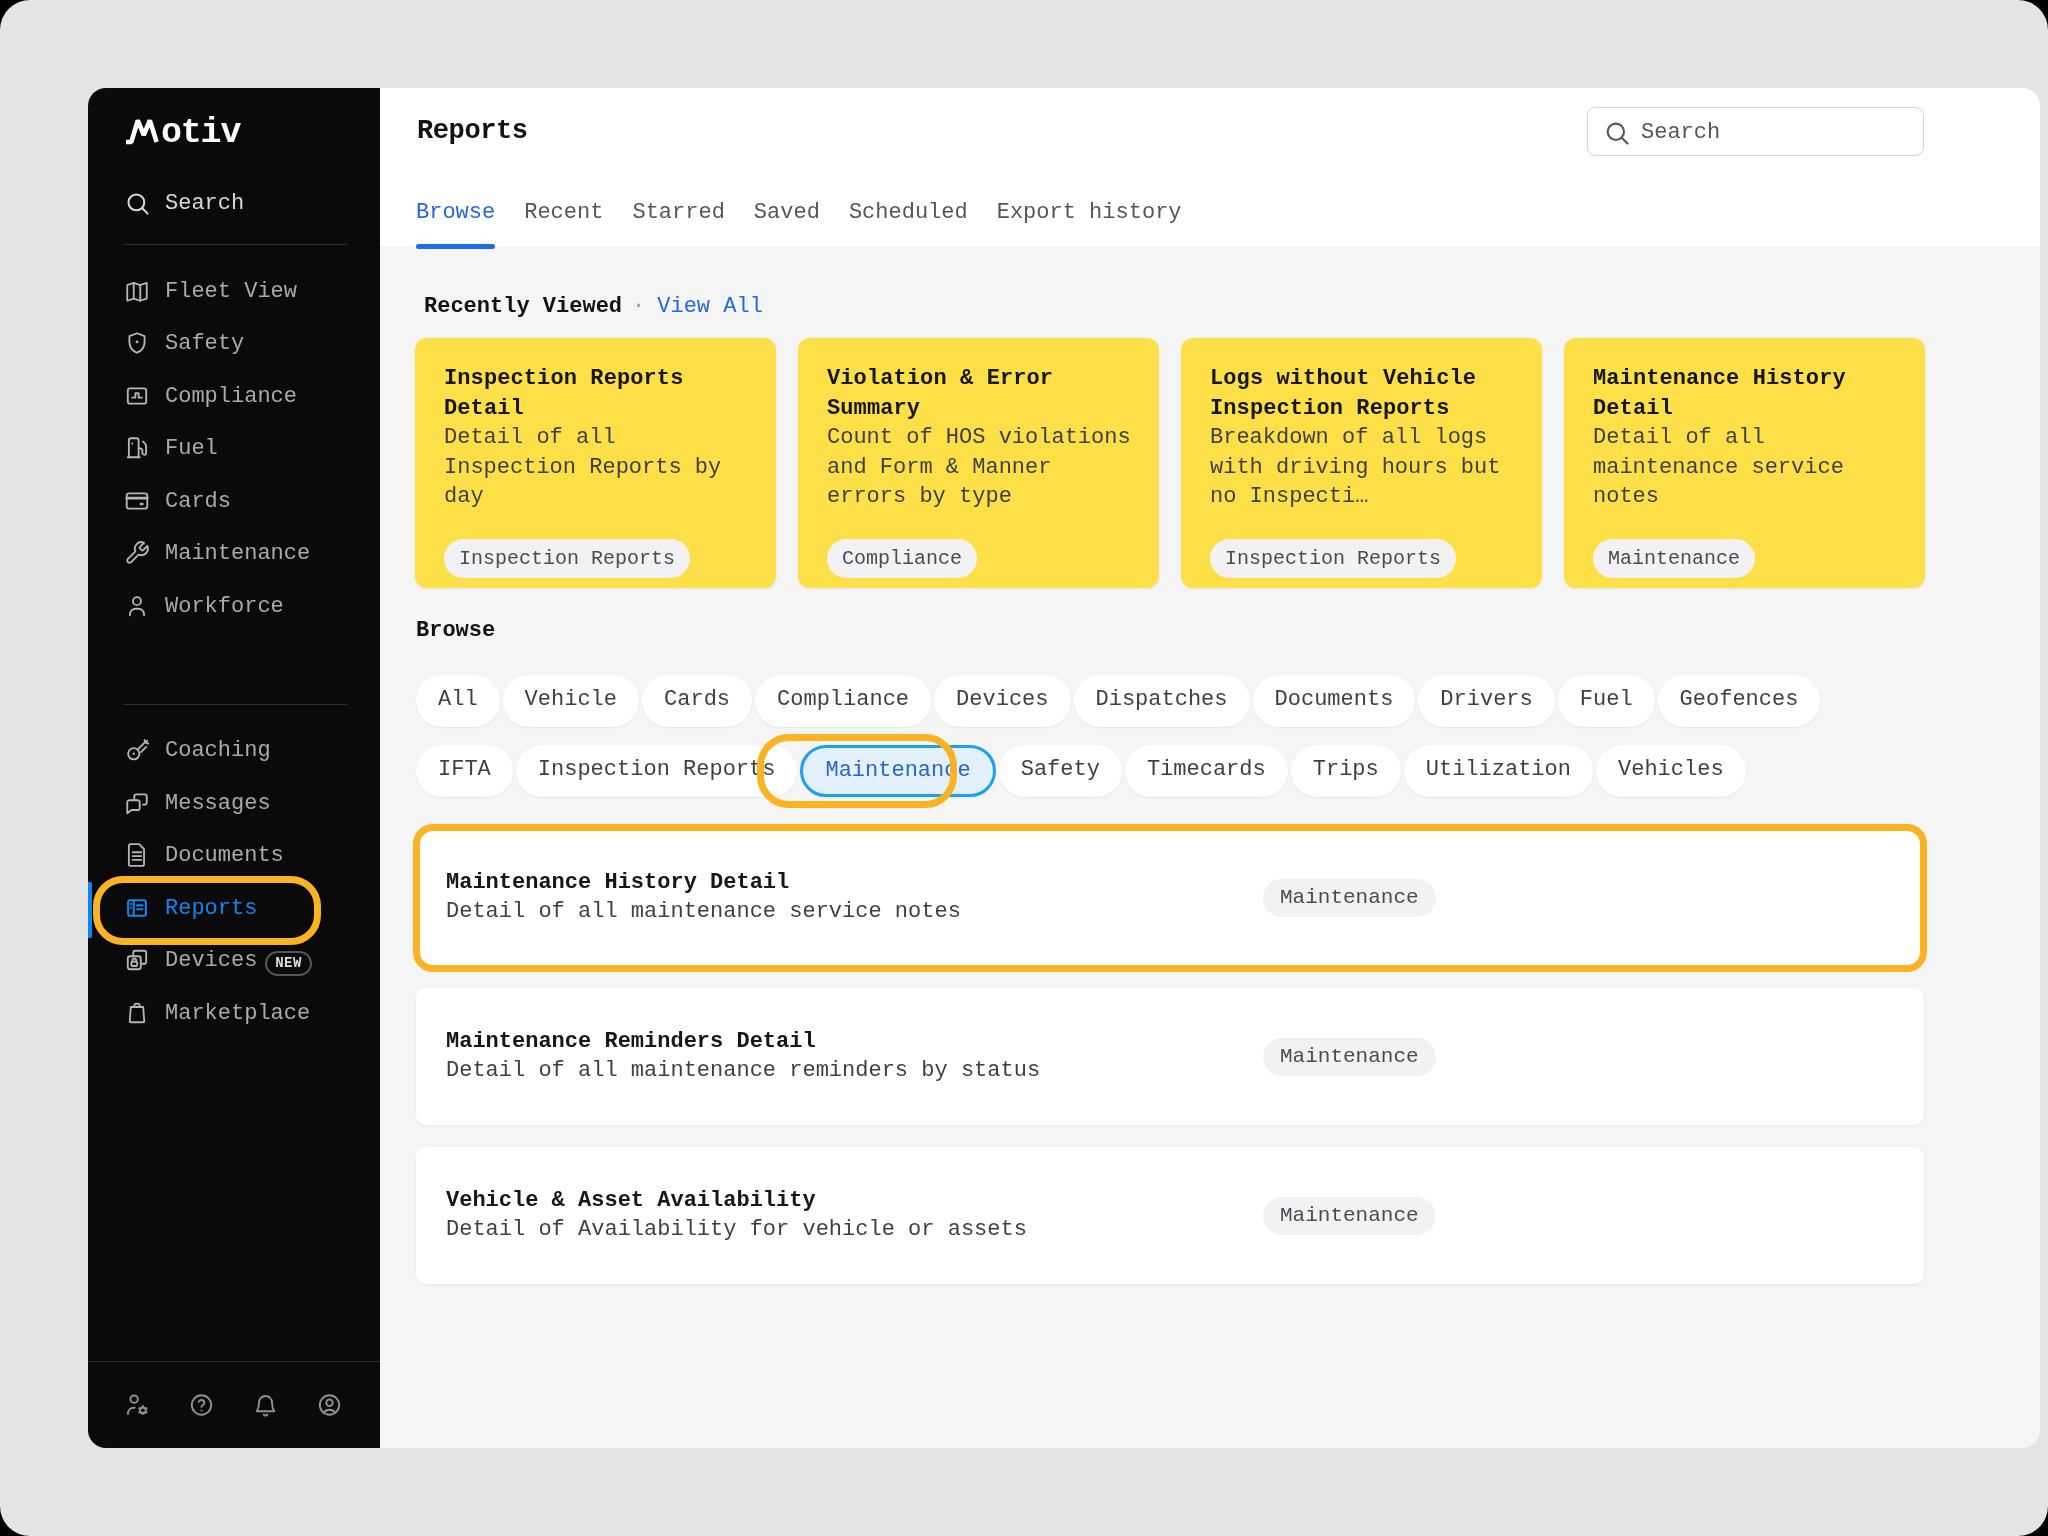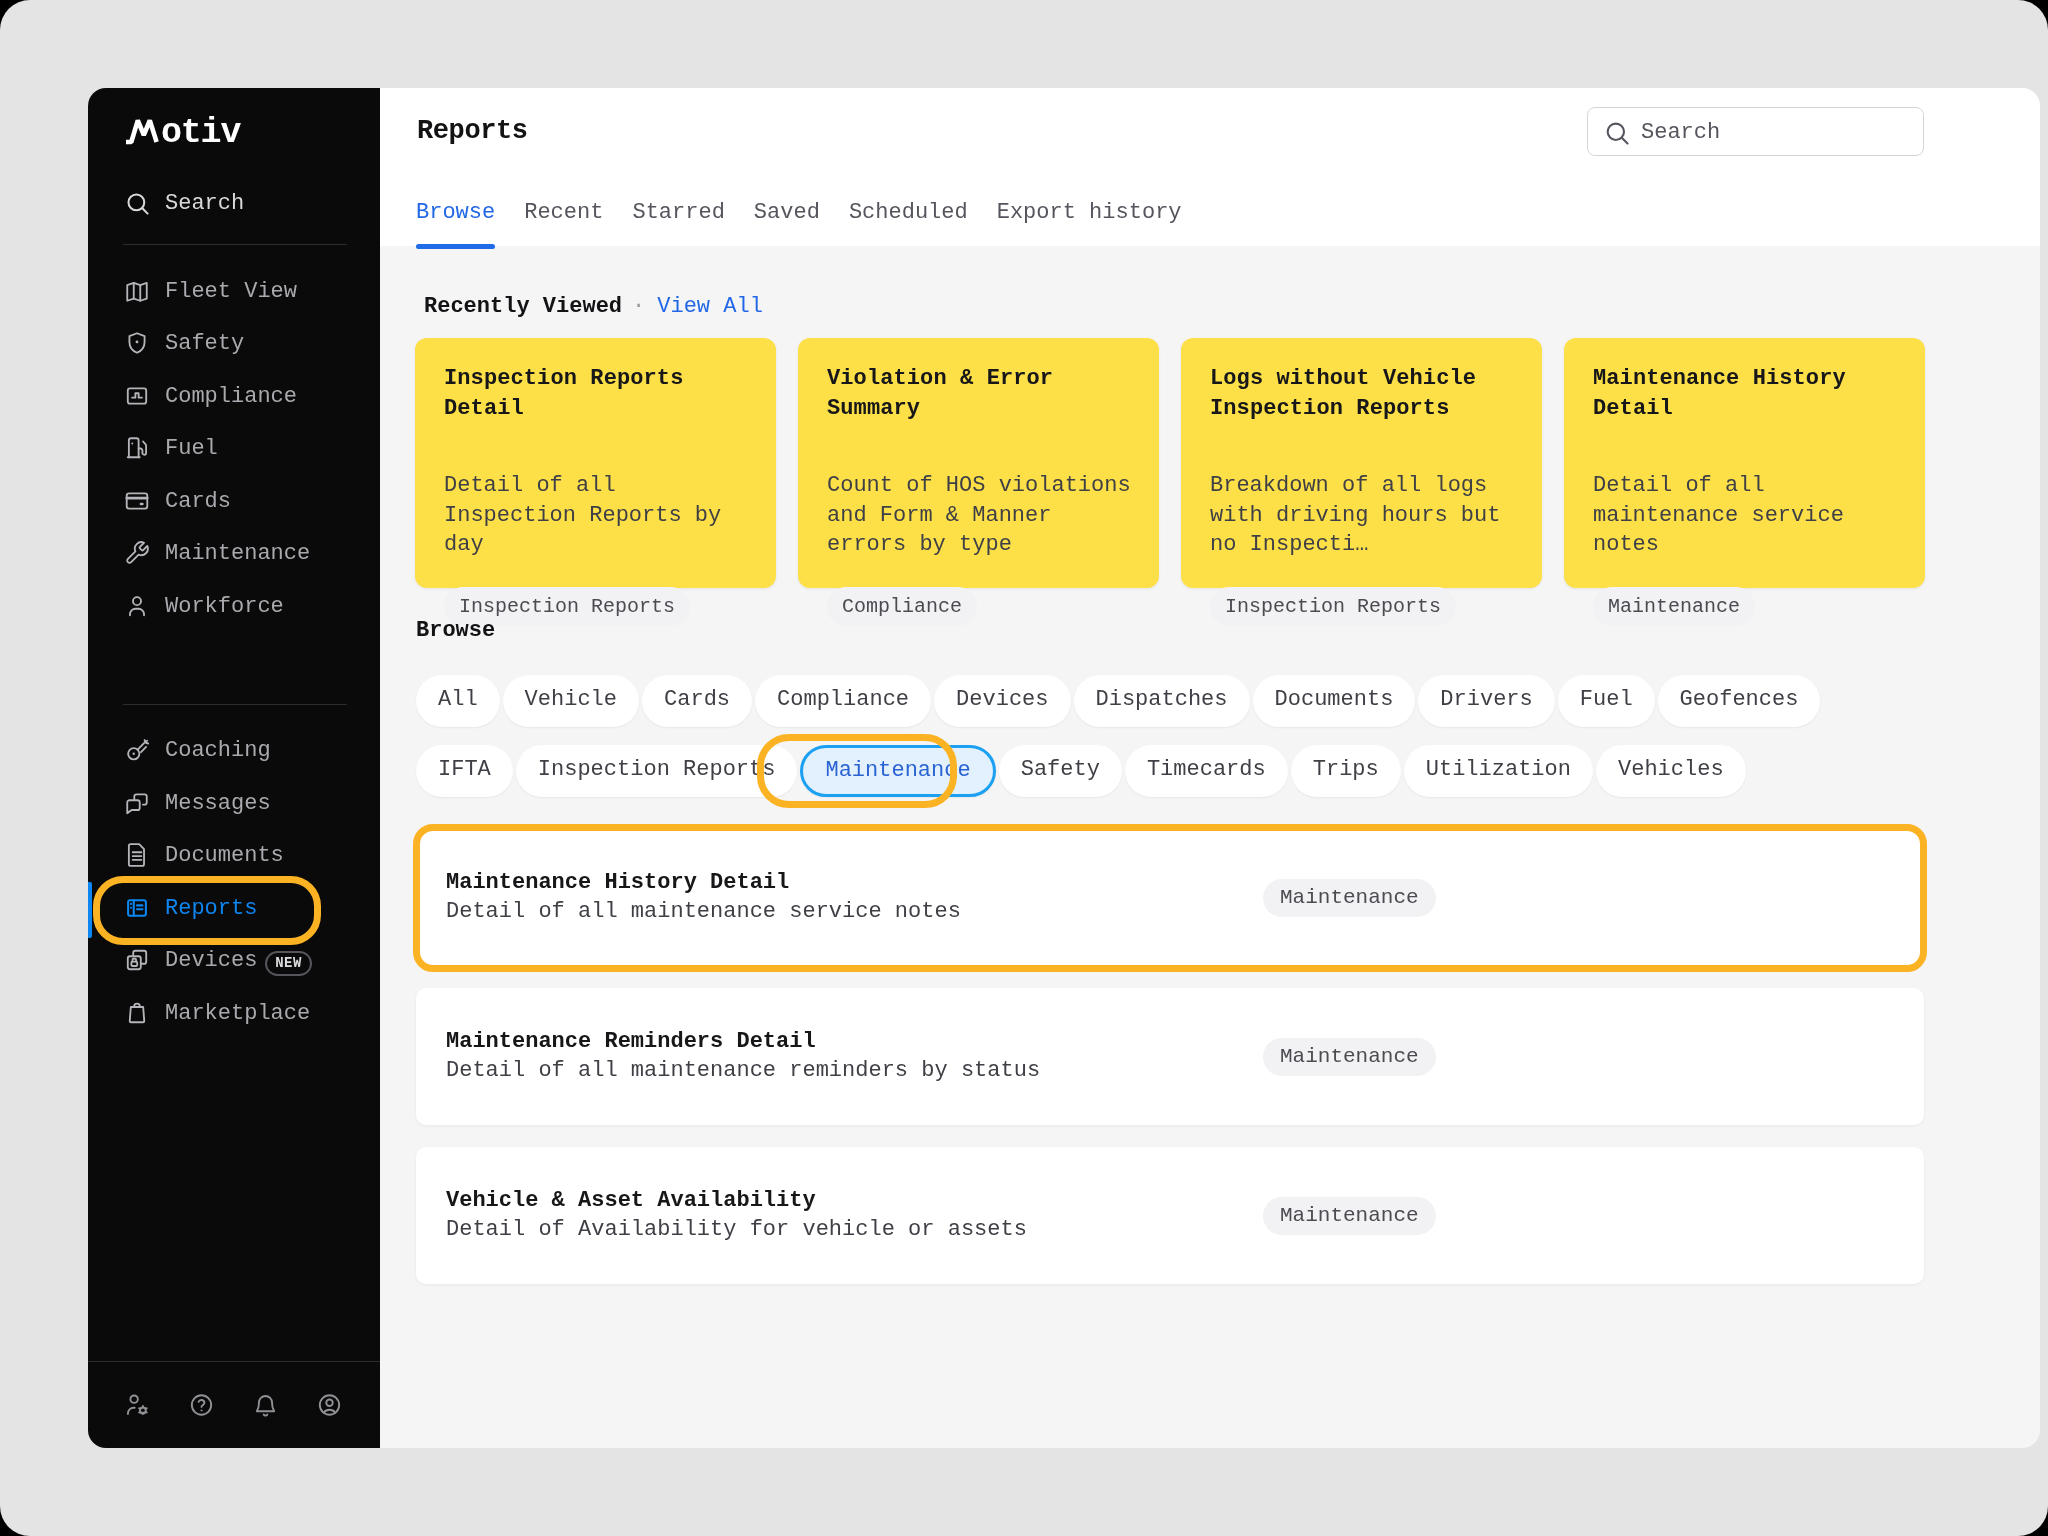--- a/index.html
+++ b/index.html
@@ -31,21 +31,21 @@
   .searchbox .ph { position:absolute; left:53px; top:50%; transform:translateY(-50%); font-size:22px; color:#55555e; }
   .searchbox svg { position:absolute; left:15px; top:11px; }
 
   
   .secline { position:absolute; left:44px; top:206px; font-size:22px; color:#131316; }
   .secline b { font-weight:bold; }
   .secline .dot { color:#9a9aa0; margin:0 12px 0 10px; }
   .secline a { color:#2267e5; text-decoration:none; }
   .card { position:absolute; top:250px; width:361px; height:250px; background:#fde047; border-radius:12px; box-shadow:0 1px 3px rgba(20,20,25,.07); padding:26px 28px 0 29px; }
   .card .ct { font-size:22px; font-weight:bold; color:#17171a; line-height:29.5px; letter-spacing:.1px; }
-  .card .cd { font-size:22px; color:#3f3f46; line-height:29.5px;margin-top:48px; }
+  .card .cd { font-size:22px; color:#3f3f46; line-height:29.5px; }
   .tag { display:inline-block; margin-top:27px; height:39px; line-height:39px; border-radius:20px; background:#f2f2f4; color:#4b4b52; font-size:20px; padding:0 15px; }
   .rrow .tag { font-size:21px; padding:0 17px; }
   .browsehead { position:absolute; left:36px; top:530px; font-size:22px; font-weight:bold; color:#131316; }
   .pillrow { position:absolute; left:36px; display:flex; gap:3px; }
   .pill { height:52px; line-height:50px; border-radius:26px; background:#fff; color:#3f3f46; font-size:22px; padding:0 22px; box-shadow:0 1px 2px rgba(20,20,25,.06); }
   .pill.sel { background:#e3f0fd; border:3px solid #1ba0f2; color:#2a63d2; line-height:46px; }
   .rrow { position:absolute; left:36px; width:1508px; height:137px; background:#fff; border-radius:10px; box-shadow:0 1px 3px rgba(20,20,25,.06); }
   .rrow .rt { position:absolute; left:30px; top:41px; font-size:22px; font-weight:bold; color:#17171a; }
   .rrow .rd { position:absolute; left:30px; top:70px; font-size:22px; color:#3f3f46; }
   .rrow .tag { position:absolute; left:847px; top:50px; margin:0; height:38px; line-height:38px; }

